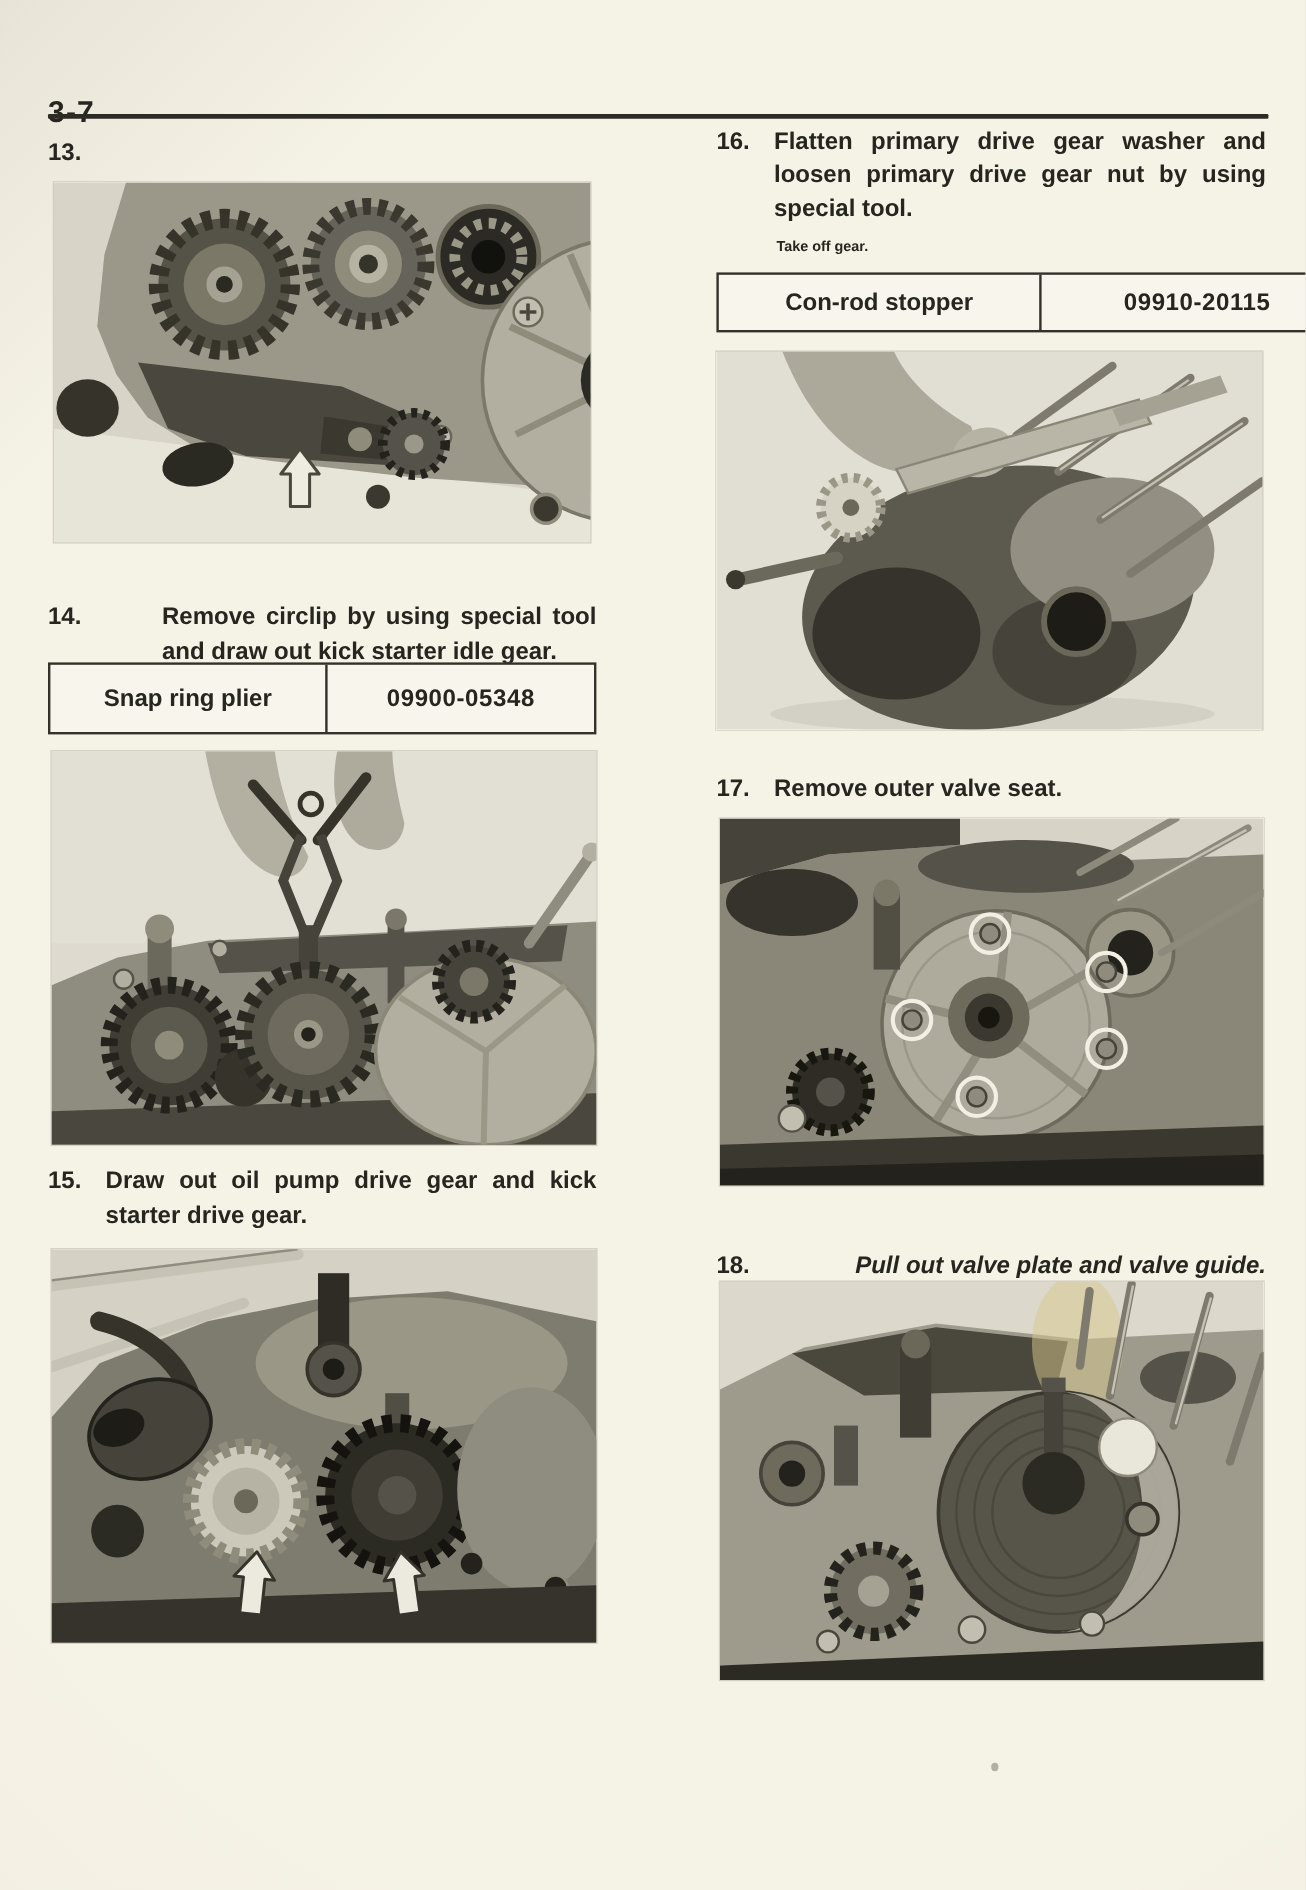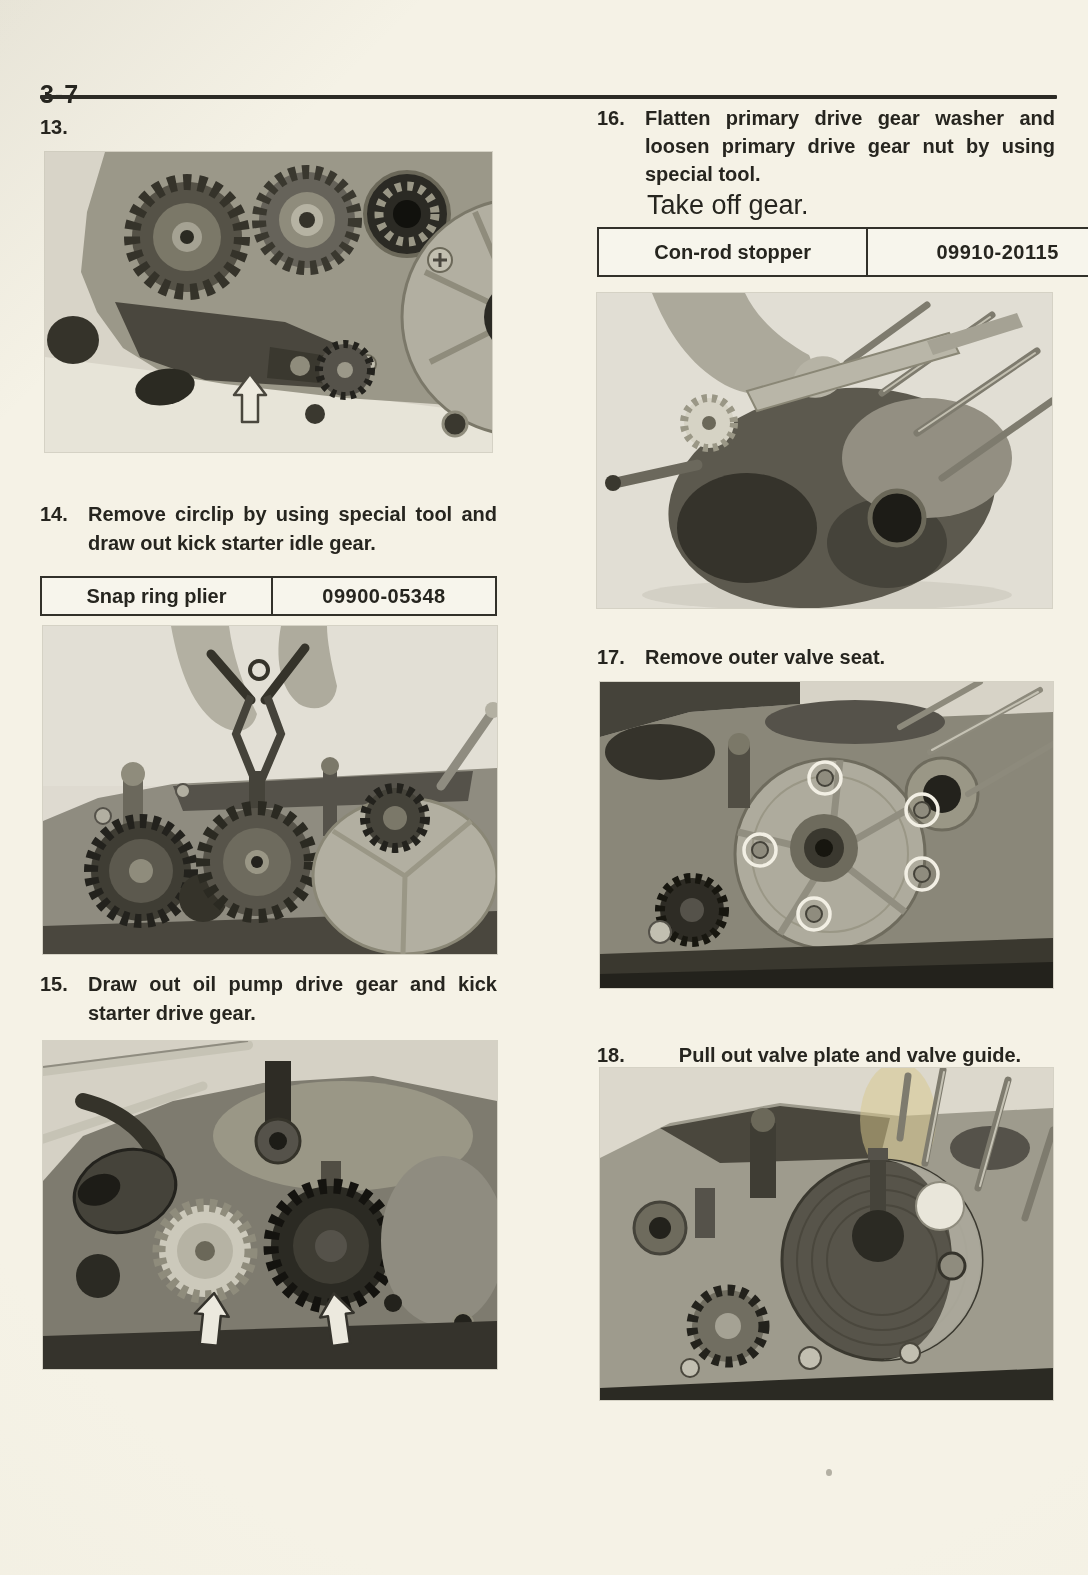--- a/index.html
+++ b/index.html
@@ -18,21 +18,21 @@
   .abs{position:absolute;}
   .page-num{
     font-size:25px;font-weight:700;letter-spacing:1px;
   }
   .hdr-rule{
     height:4px;background:#2c2b25;border-radius:1px;
   }
   .step{display:flex;font-size:20px;font-weight:700;line-height:29px;}
   .step .num{flex:0 0 48px;}
   .step .txt{flex:1;text-align:justify;}
-  .step-cont{font-size:27px;font-weight:400;line-height:29px;}
+  .step-cont{font-size:12px;font-weight:700;line-height:29px;}
   .rcol .step{line-height:28px;}
   .tool-table{
     display:flex;border:2px solid #32312a;background:rgba(255,255,255,.25);
     box-sizing:border-box;
   }
   .tool-table .cell{
     display:flex;align-items:center;justify-content:center;
     font-size:20px;font-weight:700;box-sizing:border-box;
   }
   .tool-table .cell.name{width:51%;border-right:2px solid #32312a;}
@@ -102,26 +102,26 @@
         <circle cx="300" cy="218" r="26" fill="#55524a" stroke="#23221d" stroke-width="8" stroke-dasharray="5 5"></circle>
         <circle cx="300" cy="218" r="8" fill="#9b9889"></circle>
       </g>
 
       <g transform="translate(205,250)">
         <path d="M0,-28 L16,-7 L8,-7 L8,20 L-8,20 L-8,-7 L-16,-7 Z" fill="#eeebe0" stroke="#4a473e" stroke-width="2.5" stroke-linejoin="round"></path>
       </g>
     </svg>
   </figure>
 
-  <div class="abs step" style="left:40px;top:500px;width:457px;">
+  <div class="abs step" style="left:40px;top:500px;width:457px;gap:47px;">
     <span class="num">14.</span>
     <span class="txt">Remove circlip by using special tool and draw out kick starter idle gear.</span>
   </div>
 
-  <div class="abs tool-table" style="left:40px;top:576px;width:457px;height:40px;text-align:right;">
+  <div class="abs tool-table" style="left:40px;top:552px;width:457px;height:60px;text-align:right;">
     <div class="cell name">Snap ring plier</div>
     <div class="cell part">09900-05348</div>
   </div>
 
   <figure class="abs photo" style="left:43px;top:626px;width:454px;height:328px;" aria-label="Snap ring plier held over kick starter idle gear circlip">
     <svg viewBox="0 0 454 328" preserveAspectRatio="none">
       <rect width="454" height="328" fill="#dedad0"></rect>
       <rect width="454" height="160" fill="#e2dfd5"></rect>
 
       <path d="M0,195 L55,172 L130,158 L300,150 L454,142 L454,328 L0,328 Z" fill="#8f8c80"></path>
@@ -341,21 +341,21 @@
             </g>
         </g>
         <circle cx="60" cy="250" r="11" fill="#c2bfb1" stroke="#55524a" stroke-width="2"></circle>
         <path d="M0,272 L453,256 L453,306 L0,306 Z" fill="#3a382f"></path>
         <path d="M0,292 L453,280 L453,306 L0,306 Z" fill="#23221c"></path>
       </svg>
     </figure>
 
     <div class="abs step" style="left:597px;top:1041px;width:458px;">
       <span class="num">18.</span>
-      <span class="txt" style="text-align:center;">Pull out valve plate and valve guide.</span>
+      <span class="txt" style="text-align:right;font-style:italic;">Pull out valve plate and valve guide.</span>
     </div>
 
     <figure class="abs photo" style="left:600px;top:1068px;width:453px;height:332px;" aria-label="Valve plate and valve guide on crankcase">
       <svg viewBox="0 0 453 332" preserveAspectRatio="none">
         <rect width="453" height="332" fill="#dcd8cc"></rect>
         <path d="M0,90 L70,55 L180,35 L300,48 L453,40 L453,300 L380,320 L0,320 Z" fill="#9e9b8d"></path>
         <path d="M60,60 L180,38 L290,50 L280,90 L120,95 Z" fill="#4a473d"></path>
         <ellipse cx="390" cy="80" rx="40" ry="22" fill="#55524a"></ellipse>
         <ellipse cx="298" cy="52" rx="38" ry="58" fill="#d8c78c" opacity=".5"></ellipse>
 

